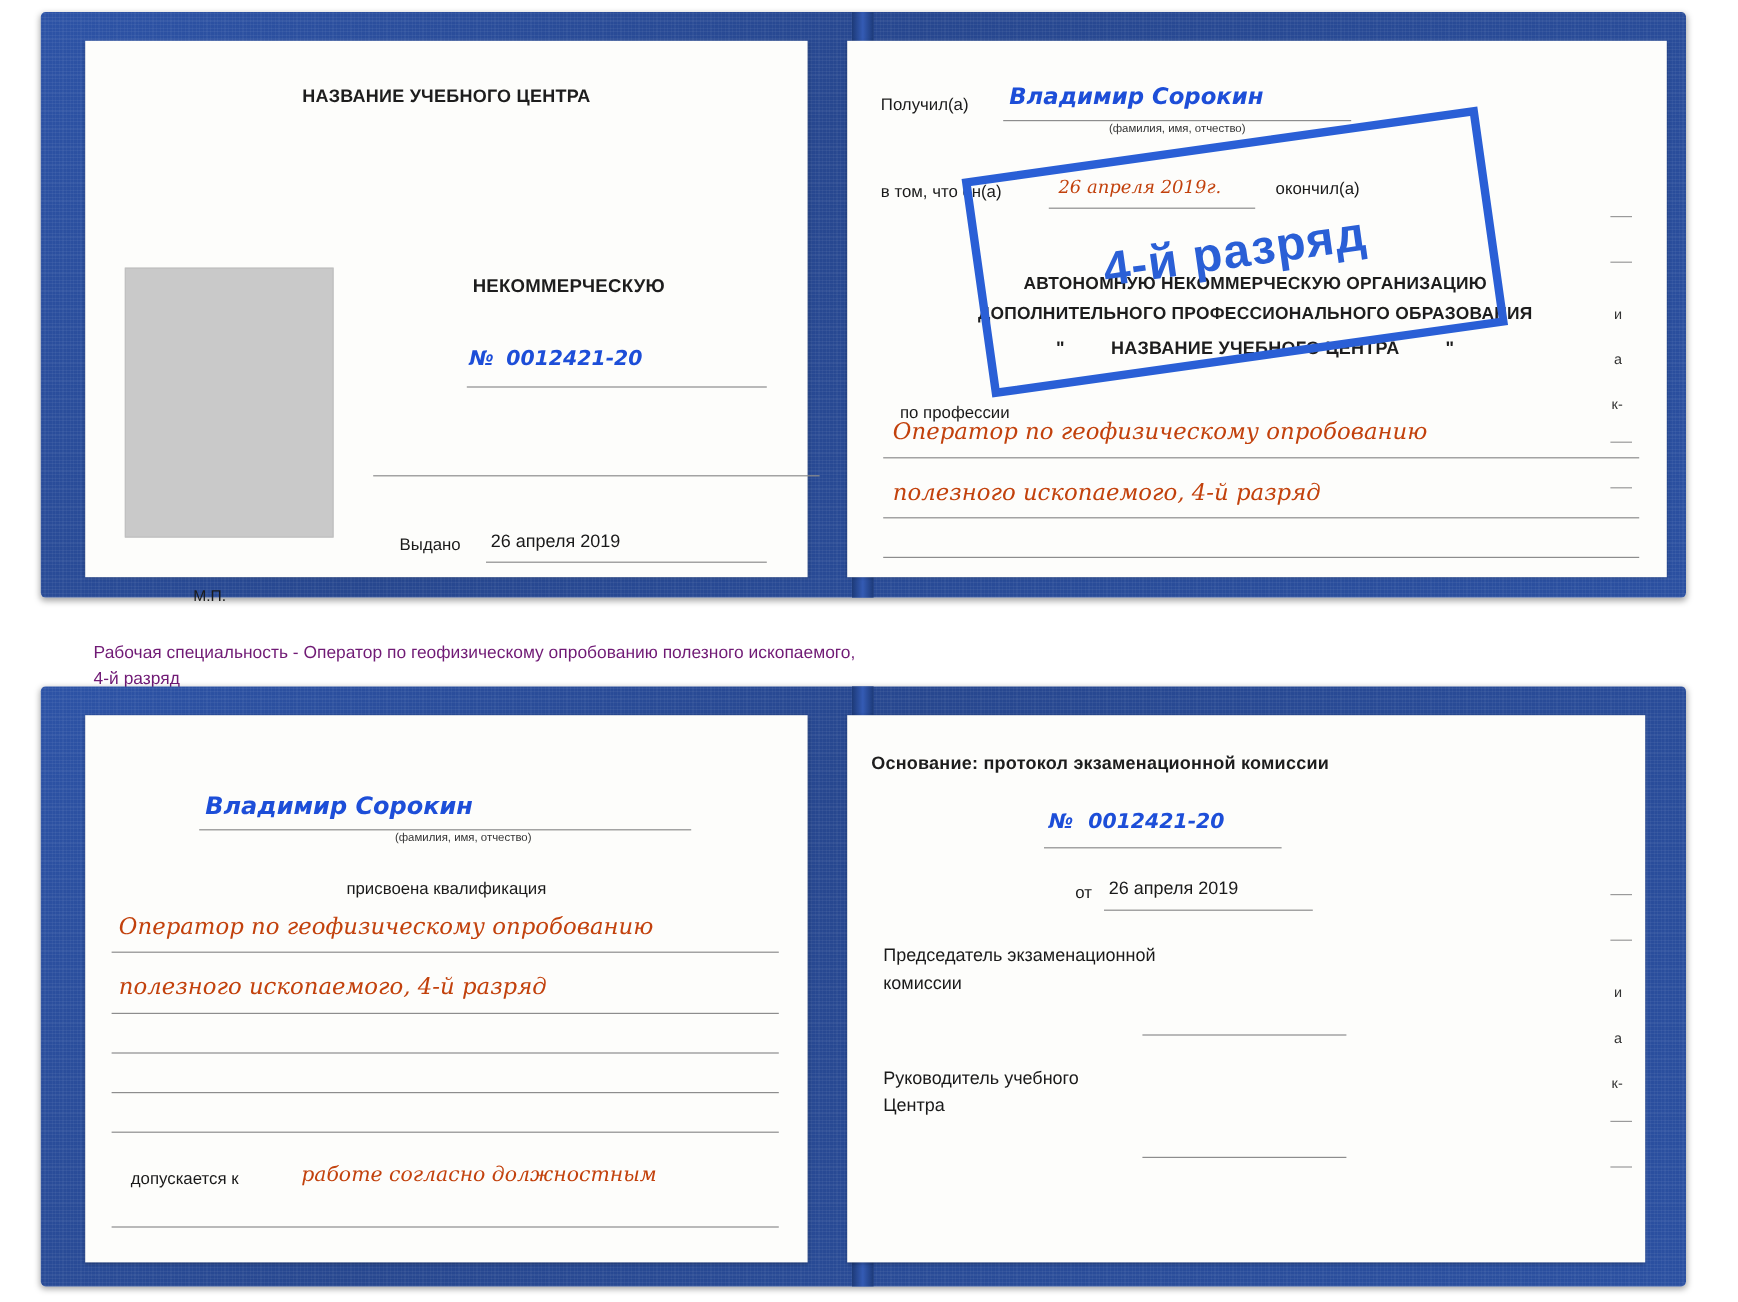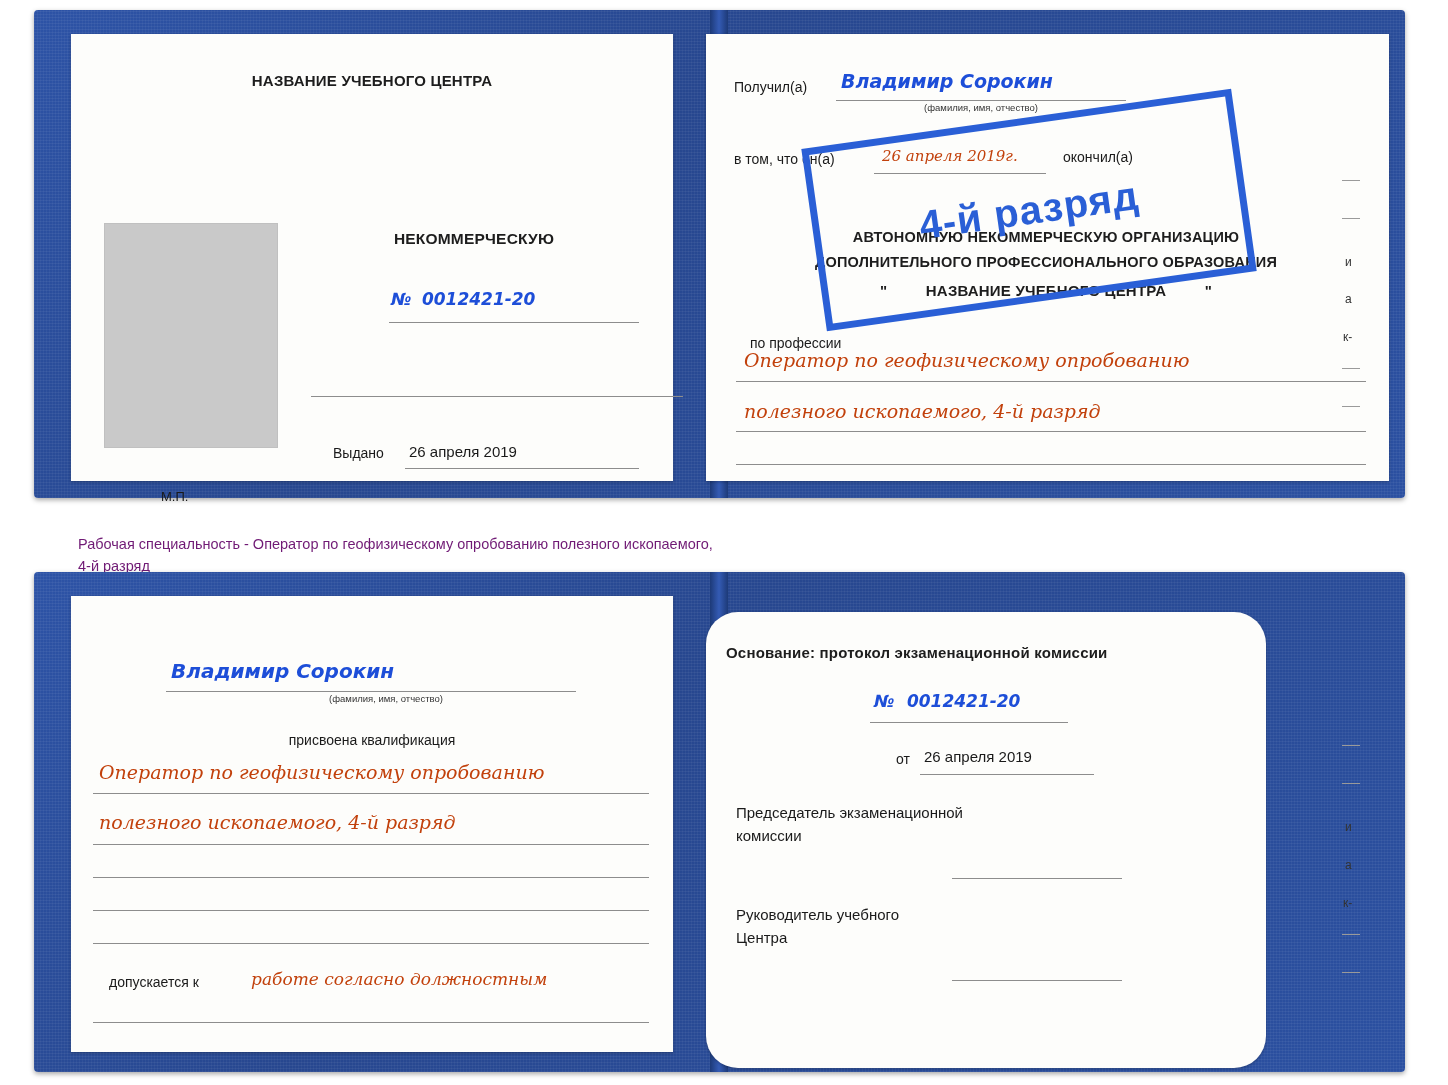--- a/index.html
+++ b/index.html
@@ -217,21 +217,21 @@
     <div class="rule" style="position:absolute; left:22px; top:281px; width:556px;"></div>
     <div class="rule" style="position:absolute; left:22px; top:314px; width:556px;"></div>
     <div class="rule" style="position:absolute; left:22px; top:347px; width:556px;"></div>
 
     <div class="lbl" style="position:absolute; left:38px; top:378px;">допускается к</div>
     <div class="hand" style="position:absolute; left:180px; top:373px; font-size:17px;">работе согласно должностным</div>
     <div class="rule" style="position:absolute; left:22px; top:426px; width:556px;"></div>
   </div>
 </div>
 
-<div class="page" style="left:706px; top:612px; width:560px; height:456px;border-radius:32px;">
+<div class="page" style="left:706px; top:596px; width:665px; height:456px;">
   <div class="page-inner">
     <div class="center-title" style="position:absolute; left:20px; top:32px; width:640px; font-size:15px; text-align:left;">Основание: протокол экзаменационной комиссии</div>
 
     <div style="position:absolute; left:168px; top:79px;">
       <span class="hand-b" style="font-size:17px;">№</span>
       <span class="hand-b" style="font-size:17px; margin-left:8px;">0012421-20</span>
     </div>
     <div class="rule" style="position:absolute; left:164px; top:110px; width:198px;"></div>
 
     <div class="lbl" style="position:absolute; left:190px; top:139px;">от</div>

